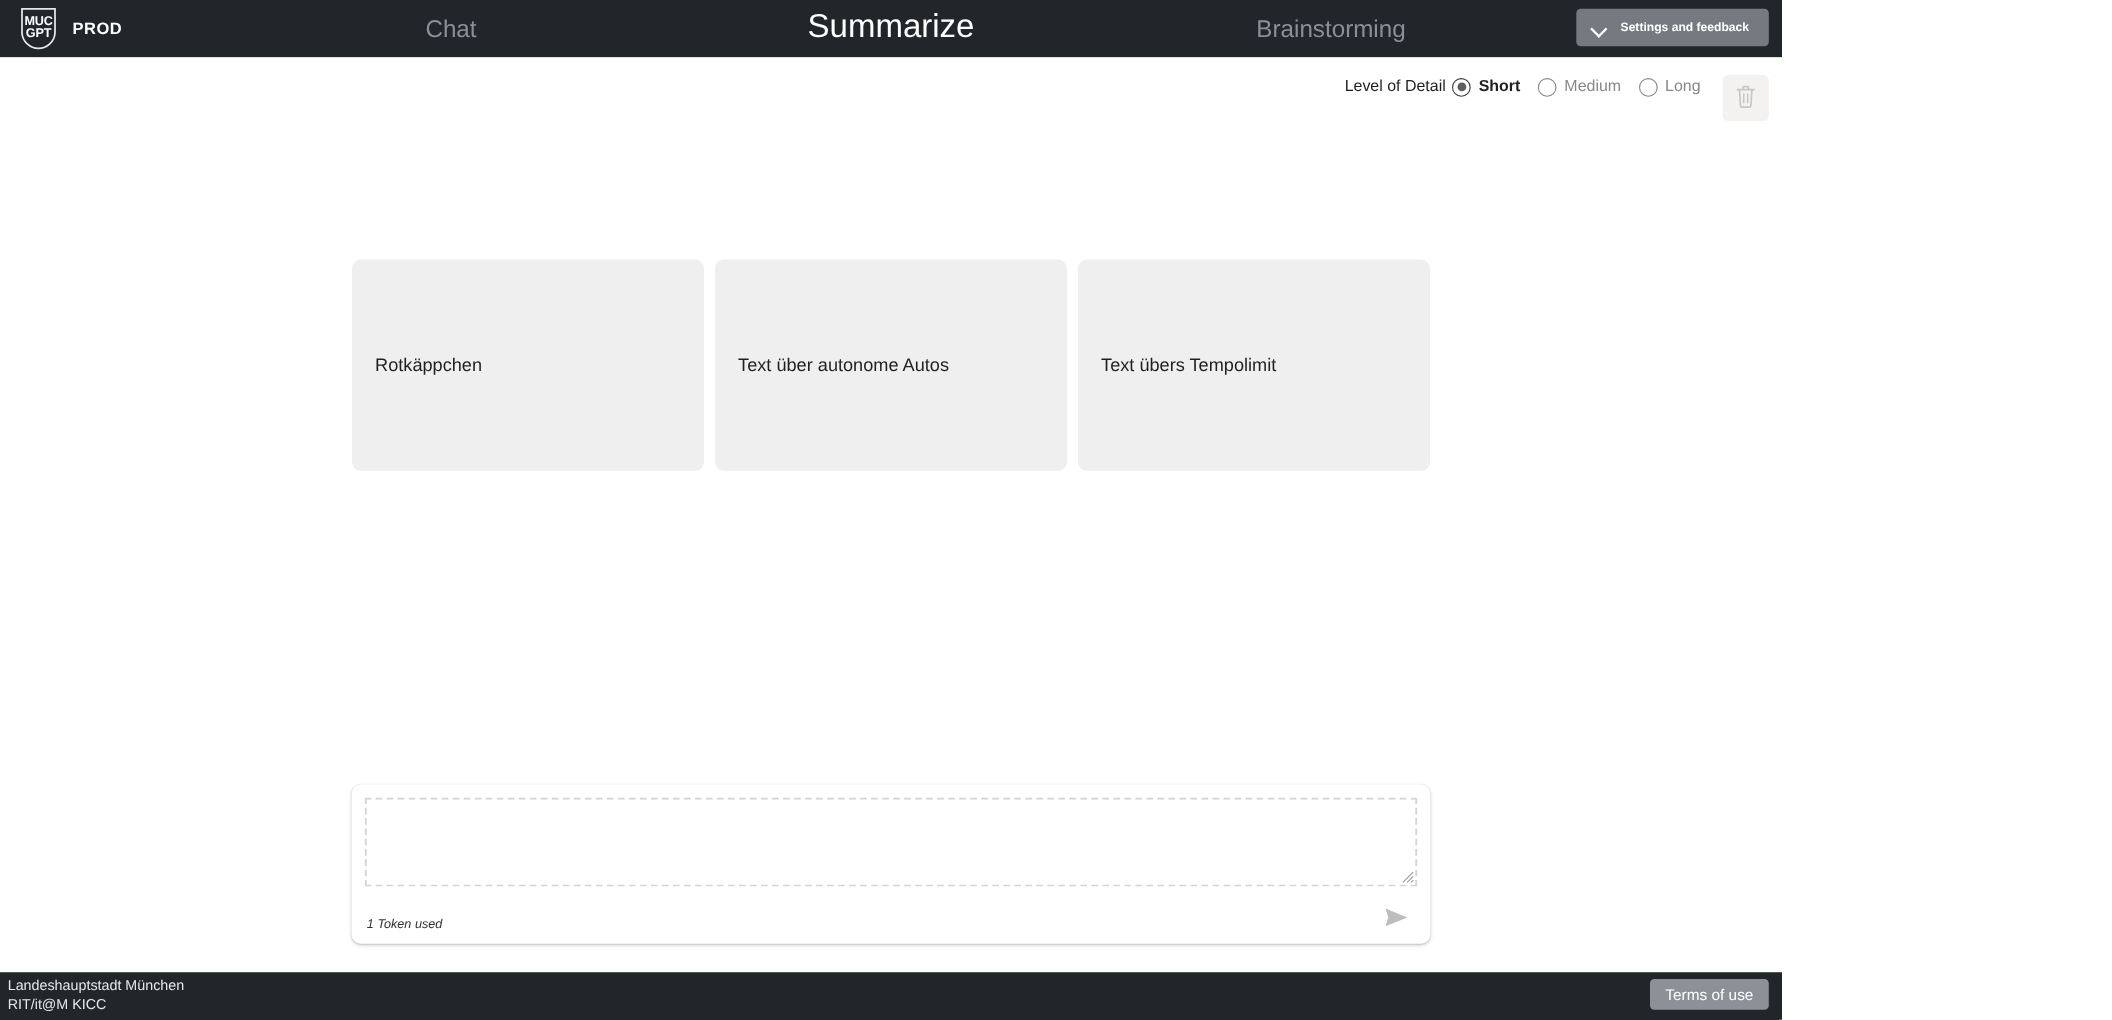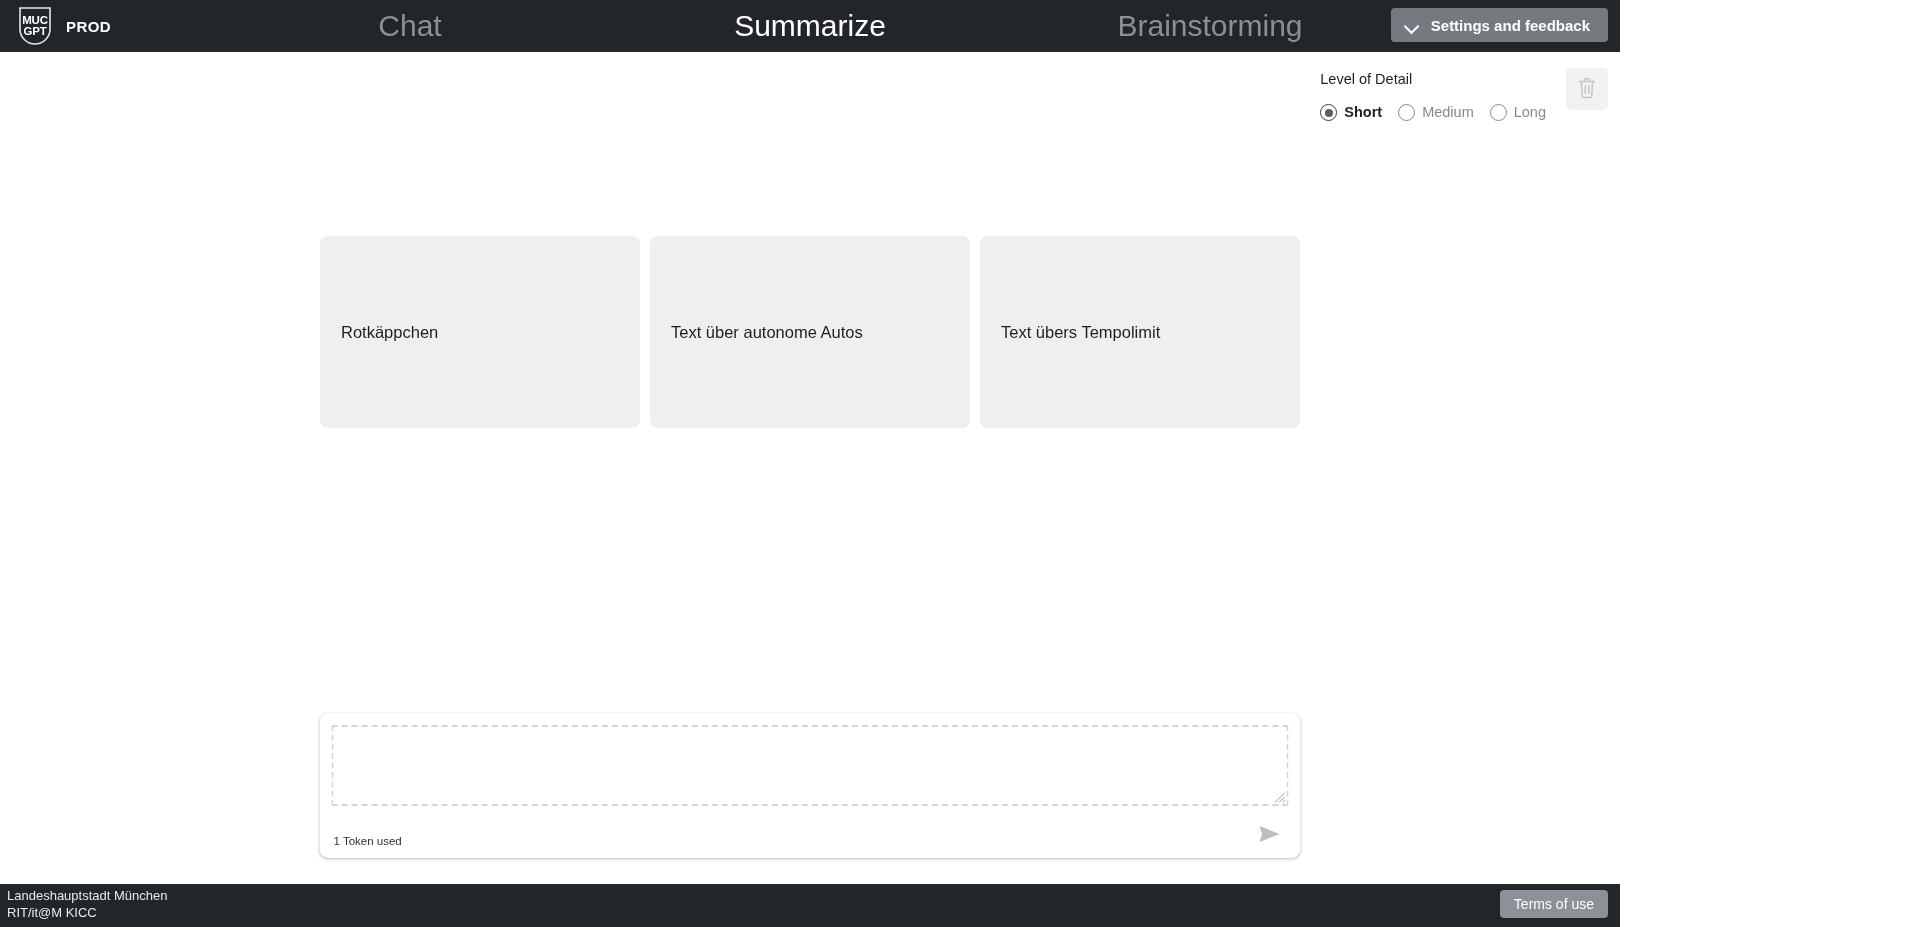--- a/index.html
+++ b/index.html
@@ -91,21 +91,21 @@
     pointer-events: none;
   }
   .nav-inner {
     display: flex;
     align-items: baseline;
     gap: 0;
     pointer-events: auto;
   }
   .nav-item {
     color: #8c9096;
-    font-size: 30px;
+    font-size: 22px;
     font-weight: 400;
     text-decoration: none;
     padding: 0 0;
     width: 400px;
     text-align: center;
     cursor: pointer;
     line-height: 52px;
   }
   .nav-item.active {
     color: #ffffff;
@@ -115,21 +115,21 @@
 
   .settings-btn {
     position: absolute;
     right: 12px;
     top: 8px;
     height: 34px;
     background: #767a80;
     color: #ffffff;
     border: none;
     border-radius: 4px;
-    font-size: 15px;
+    font-size: 11px;
     font-weight: 700;
     font-family: "Liberation Sans", sans-serif;
     display: flex;
     align-items: center;
     gap: 12px;
     padding: 0 18px 0 14px;
     cursor: pointer;
     z-index: 3;
   }
   .chev {
@@ -162,22 +162,21 @@
   .detail-bar {
     position: absolute;
     right: 12px;
     top: 16px;
     display: flex;
     align-items: flex-start;
     gap: 10px;
   }
   .detail-group {
     display: flex;
-    flex-direction: column;
-    gap: 16px;
+    gap: 6px;
     padding-top: 2px;
   }
   .detail-label {
     font-size: 14.5px;
     color: #201f1e;
     line-height: 18px;
   }
   .radio-row {
     display: flex;
     align-items: center;
@@ -315,20 +314,21 @@
     display: flex;
     align-items: flex-end;
     justify-content: space-between;
     padding: 6px 2px 0 2px;
     min-height: 42px;
   }
   .token-used {
     font-size: 11.5px;
     color: #323130;
     line-height: 14px;
+    font-style: italic;
   }
   .send-btn {
     border: none;
     background: transparent;
     padding: 0;
     margin: 0 4px 2px 0;
     cursor: pointer;
     display: flex;
     align-items: center;
     justify-content: center;

